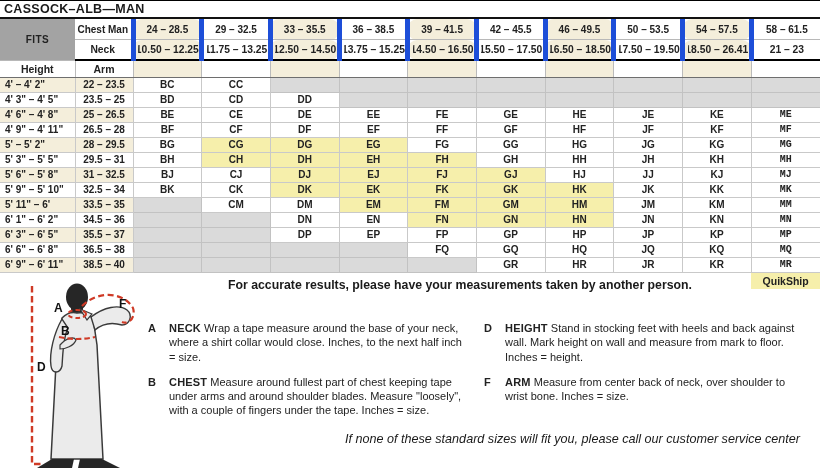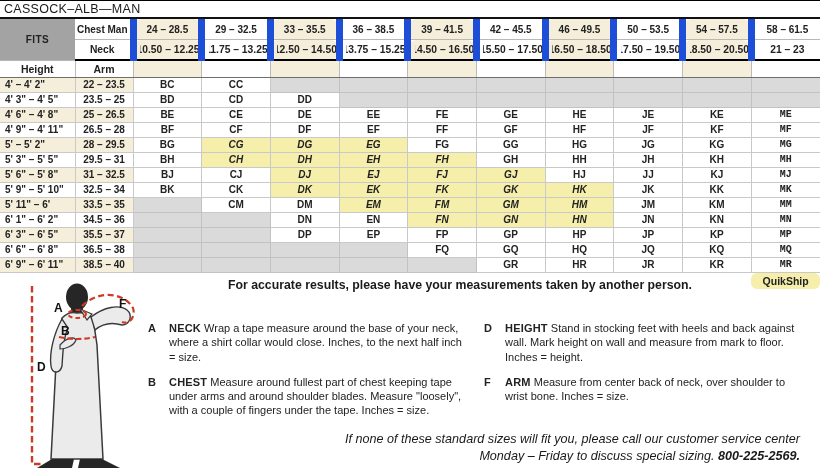--- a/index.html
+++ b/index.html
@@ -1,44 +1,44 @@
 <!DOCTYPE html>
 <html><head>
 <meta charset="utf-8">
 <style>
   html,body{margin:0;padding:0;background:#fff;}
   .page{position:relative;width:820px;height:475px;background:#fff;overflow:hidden;
         font-family:"Liberation Sans", sans-serif;color:#1a1a1a;}
 
   
   .title-bar{box-sizing:border-box;height:19px;border-top:1.5px solid #000;border-bottom:2.5px solid #111;
-             display:flex;align-items:center;padding-left:4px;font-weight:normal;font-size:12.5px;letter-spacing:.3px;}
+             display:flex;align-items:center;padding-left:4px;font-weight:bold;font-size:12.5px;letter-spacing:.3px;}
 
   
   table.sizes{border-collapse:collapse;table-layout:fixed;width:820px;}
   table.sizes td{padding:0;margin:0;white-space:nowrap;overflow:hidden;font-weight:bold;
                  text-align:center;color:#222;}
   .cream{background:#f4eedb;}
   .fits{background:#a3a3a3;font-size:11.5px;letter-spacing:.4px;border-bottom:2px solid #000;}
   .lbl{text-align:right;padding-right:6px;border-right:2.5px solid #000;font-size:10.5px;}
   .r-chest td{height:20px;font-size:10px;border-bottom:1px solid #b8b8b8;}
   .r-neck  td{height:19px;font-size:10.3px;border-bottom:2px solid #000;}
-  .r-chest td.rng,.r-neck td.rng{border-left:7px solid #1d4ed8;border-radius:9px;}
+  .r-chest td.rng,.r-neck td.rng{border-left:5px solid #1d4ed8;border-radius:9px;}
   .ha-row td{height:16px;font-size:10.5px;border-bottom:1.5px solid #6e6e6e;border-left:1px solid #bbb;}
   .ha-row td:first-child{border-left:none;}
   .height-lbl{text-align:left;padding-left:5px;}
   .dr td{height:14px;line-height:14px;font-size:10px;border:1px solid #c9c9c9;}
   .dr td:first-child{border-left:none;}
   .dr td:last-child{border-right:none;font-family:Liberation Mono, monospace;}
   .hcell{text-align:left !important;padding-left:5px !important;}
   .st-a{background:#fff;}
-  .st-q{background:#f6efab;font-style:italic;}
+  .st-q{background:#f6efab;}
   .st-u{background:#dadada;border-color:#c2c2c2 !important;}
   .qs-row td{height:16px;border:none;background:#fff;}
-  .qs-cell{background:#f6efab !important;font-size:10.5px;border-radius:6px;}
+  .qs-cell{background:#f6efab !important;font-size:10.5px;}
 
   
   .note{position:absolute;top:278px;left:120px;width:680px;text-align:center;
         font-weight:bold;font-size:12.3px;line-height:1.3;}
   .defs{position:absolute;top:321px;left:148px;width:660px;display:flex;gap:14px;}
   .def-col{width:322px;}
   .def-item{position:relative;padding-left:21px;font-size:11px;line-height:1.3;margin-bottom:11px;color:#222;}
   .def-letter{position:absolute;left:0;top:0;font-weight:bold;}
   .def-term{font-weight:bold;letter-spacing:.2px;}
   .footer{position:absolute;top:431px;left:120px;width:680px;text-align:right;
@@ -88,21 +88,21 @@
         <tr class="r-neck">
           <td class="lbl">Neck</td>
           <td class="rng cream">10.50 – 12.25</td>
           <td class="rng">11.75 – 13.25</td>
           <td class="rng cream">12.50 – 14.50</td>
           <td class="rng">13.75 – 15.25</td>
           <td class="rng cream">14.50 – 16.50</td>
           <td class="rng">15.50 – 17.50</td>
           <td class="rng cream">16.50 – 18.50</td>
           <td class="rng">17.50 – 19.50</td>
-          <td class="rng cream">18.50 – 20.50</td>
+          <td class="rng cream">18.50 – 26.41</td>
           <td class="rng">21 – 23</td>
         </tr>
         <tr class="ha-row">
           <td class="height-lbl">Height</td>
           <td class="">Arm</td>
           <td class="cream"></td>
           <td class=""></td>
           <td class="cream"></td>
           <td class=""></td>
           <td class="cream"></td>
@@ -323,21 +323,20 @@
       </div>
       <div class="def-item">
         <span class="def-letter">F</span><span class="def-term">ARM</span>
         <span>Measure from center back of neck, over shoulder to wrist bone. Inches = size.</span>
       </div>
     </div>
   </div>
 
   <div class="footer">
     <div>If none of these standard sizes will fit you, please call our customer service center</div>
-    <div><span>Monday – Friday to discuss special sizing.</span> <span class="phone">800-225-2569.</span></div>
   </div>
 
   <div class="figure">
     <svg viewBox="0 0 128 190" width="128" height="190">
 
       <path d="M16,3 V181 H28" fill="none" stroke="#cf3a26" stroke-width="2.4" stroke-dasharray="6.5 3.5"></path>
 
       <ellipse cx="61" cy="14" rx="11" ry="13.5" fill="#262626"></ellipse>
       <rect x="55" y="23" width="12" height="9" fill="#262626"></rect>
 

